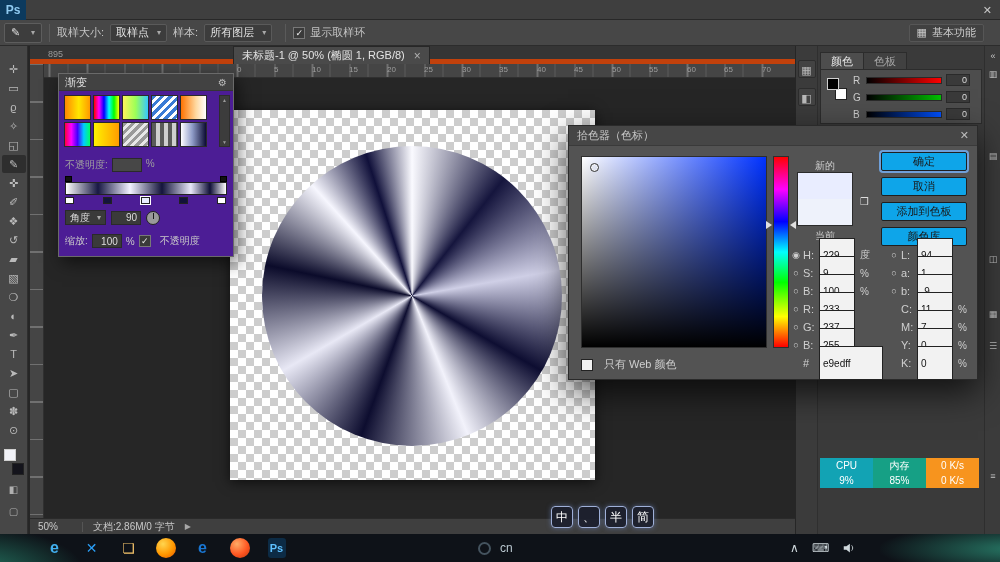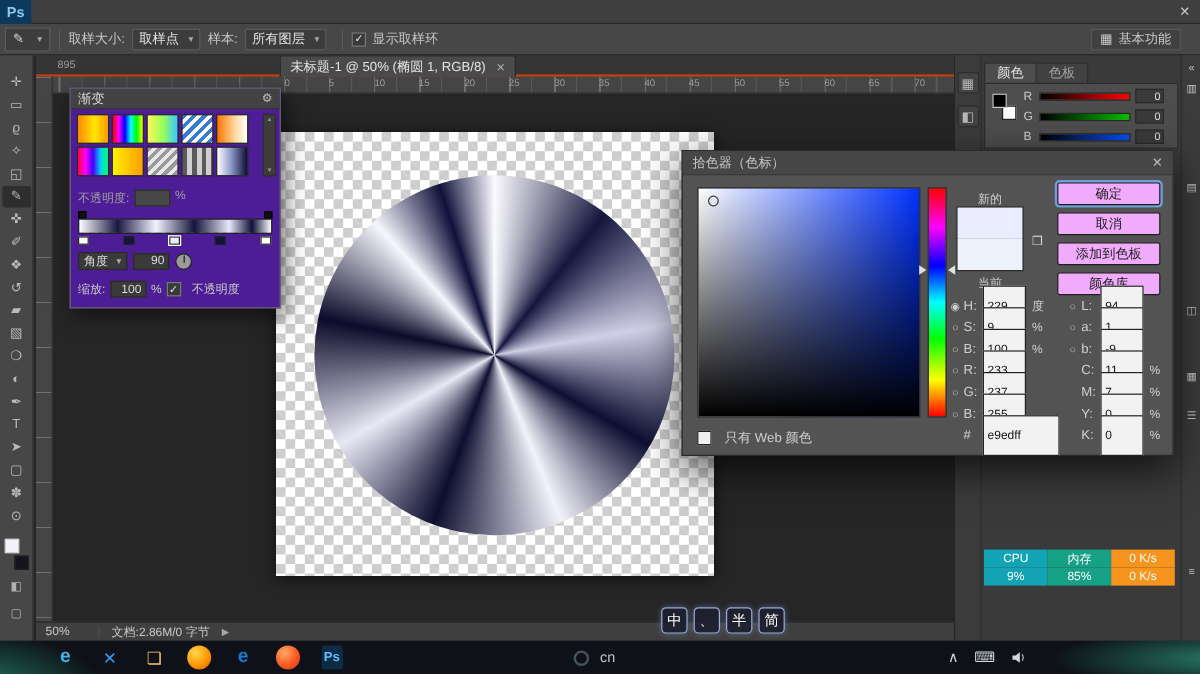--- a/index.html
+++ b/index.html
@@ -17,21 +17,21 @@
   #options-bar{position:absolute;left:0;top:20px;width:1000px;height:26px;background:#474747;border-bottom:1px solid #2c2c2c;display:flex;align-items:center;font-size:11px;color:#c9c9c9;z-index:3}
   #tool-preset{margin-left:4px;width:38px;height:20px;background:#3d3d3d;border:1px solid #5d5d5d;border-radius:2px;display:flex;align-items:center;justify-content:center;gap:3px;color:#ddd}
   .ob-sep{width:1px;height:18px;background:#2e2e2e;border-right:1px solid #5a5a5a;margin:0 7px}
   .ob-label{color:#c5c5c5;white-space:nowrap}
   .dropdown{height:18px;background:#3c3c3c;border:1px solid #5a5a5a;border-radius:2px;display:inline-flex;align-items:center;padding:0 5px;margin:0 6px;color:#e2e2e2;white-space:nowrap}
   .dd-arrow{margin-left:8px;font-size:8px;color:#a8a8a8}
   .checkbox{width:12px;height:12px;background:#3a3a3a;border:1px solid #787878;display:inline-flex;align-items:center;justify-content:center;font-size:9px;color:#eee;margin-right:5px;flex:none}
   #workspace-btn{margin-left:auto;margin-right:16px;display:flex;align-items:center;gap:5px;height:18px;padding:0 7px;border:1px solid #565656;border-radius:2px;background:#414141}
 
   
-  #tab-bar{position:absolute;left:30px;top:46px;width:765px;height:18px;background:#353535;border-bottom:2px solid #c2410c;z-index:1}
+  #tab-bar{position:absolute;left:30px;top:46px;width:765px;height:18px;background:#353535;border-bottom:5px solid #c2410c;z-index:1}
   #doc-tab{position:absolute;left:203px;top:0;height:18px;background:#4a4a4a;border:1px solid #272727;border-bottom:none;display:flex;align-items:center;padding:0 8px;font-size:11px;color:#e3e3e3;gap:9px;white-space:nowrap}
   #doc-tab .close{color:#b0b0b0;font-size:12px}
   #coord-readout{position:absolute;left:48px;top:49px;font-size:9px;color:#9a9a9a;z-index:2}
   #ruler-corner{position:absolute;left:30px;top:64px;width:14px;height:14px;background:#454545;border-right:1px solid #303030;border-bottom:1px solid #303030;z-index:2}
   #h-ruler{position:absolute;left:44px;top:64px;width:751px;height:14px;background:#454545;border-bottom:1px solid #303030;z-index:2;
     background-image:repeating-linear-gradient(to right,#707070 0 1px,transparent 1px 37.5px),repeating-linear-gradient(to right,transparent 0 18px,#5a5a5a 18px 19px,transparent 19px 37.5px);
     background-position:5.5px 0,5.5px 0}
   .ruler-num{position:absolute;top:1px;font-size:8px;color:#9d9d9d}
   #v-ruler{position:absolute;left:30px;top:64px;width:14px;height:454px;background:#454545;border-right:1px solid #303030;z-index:2;
     background-image:repeating-linear-gradient(to bottom,#707070 0 1px,transparent 1px 37.5px)}
@@ -112,21 +112,21 @@
   #cp-marker{position:absolute;left:8px;top:6px;width:9px;height:9px;border-radius:50%;border:1px solid #333;box-shadow:0 0 0 1px #f5f5f5 inset}
   #cp-hue{position:absolute;left:204px;top:30px;width:16px;height:192px;border:1px solid #2e2e2e;
     background:linear-gradient(to bottom,#ff0000 0%,#ff00ff 17%,#0000ff 34%,#00ffff 50%,#00ff00 66%,#ffff00 84%,#ff0000 100%)}
   #hue-arrow-l{position:absolute;left:197px;top:95px;width:0;height:0;border-top:4px solid transparent;border-bottom:4px solid transparent;border-left:6px solid #e0e0e0}
   #hue-arrow-r{position:absolute;left:221px;top:95px;width:0;height:0;border-top:4px solid transparent;border-bottom:4px solid transparent;border-right:6px solid #e0e0e0}
   #cp-new-label{position:absolute;left:228px;top:33px;width:56px;text-align:center;font-size:10px}
   #cp-swatch{position:absolute;left:228px;top:46px;width:56px;height:54px;border:1px solid #2b2b2b}
   #cp-swatch-new,#cp-swatch-cur{height:26px}
   #cp-cur-label{position:absolute;left:228px;top:103px;width:56px;text-align:center;font-size:10px}
   #cp-cube{position:absolute;left:291px;top:70px;font-size:10px;color:#ddd}
-  .cp-btn{position:absolute;left:312px;width:86px;height:19px;background:#f0abfc;border:1px solid #1f1f1f;color:#1a1a1a;font-size:11px;display:flex;align-items:center;justify-content:center;border-radius:2px}
+  .cp-btn{position:absolute;left:312px;width:86px;height:19px;background:#0ea5e9;border:1px solid #1f1f1f;color:#1a1a1a;font-size:11px;display:flex;align-items:center;justify-content:center;border-radius:2px}
   #btn-ok{top:26px;box-shadow:0 0 0 2px #6f9fd8}
   #btn-cancel{top:51px}
   #btn-add{top:76px}
   #btn-lib{top:101px}
   .cp-col{position:absolute;top:122px;display:flex;flex-direction:column;gap:4px}
   #cp-col1{left:222px;width:98px}
   #cp-col2{left:320px;width:86px}
   .cp-row{display:flex;align-items:center;height:14px;gap:2px}
   .cp-radio{width:10px;font-size:9px;color:#cfcfcf;text-align:center}
   .cp-label{width:14px;font-size:11px}

